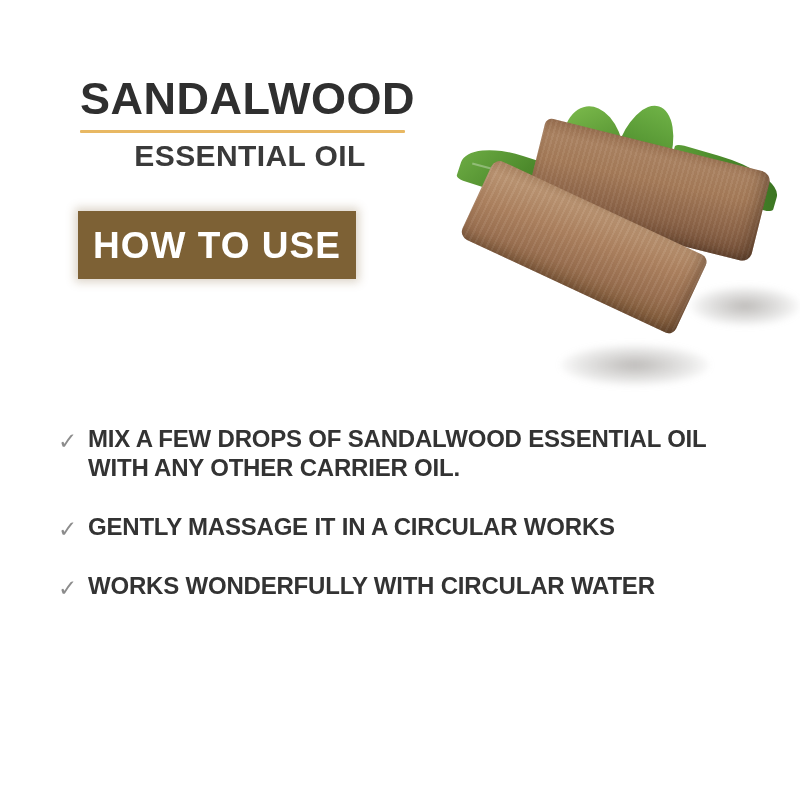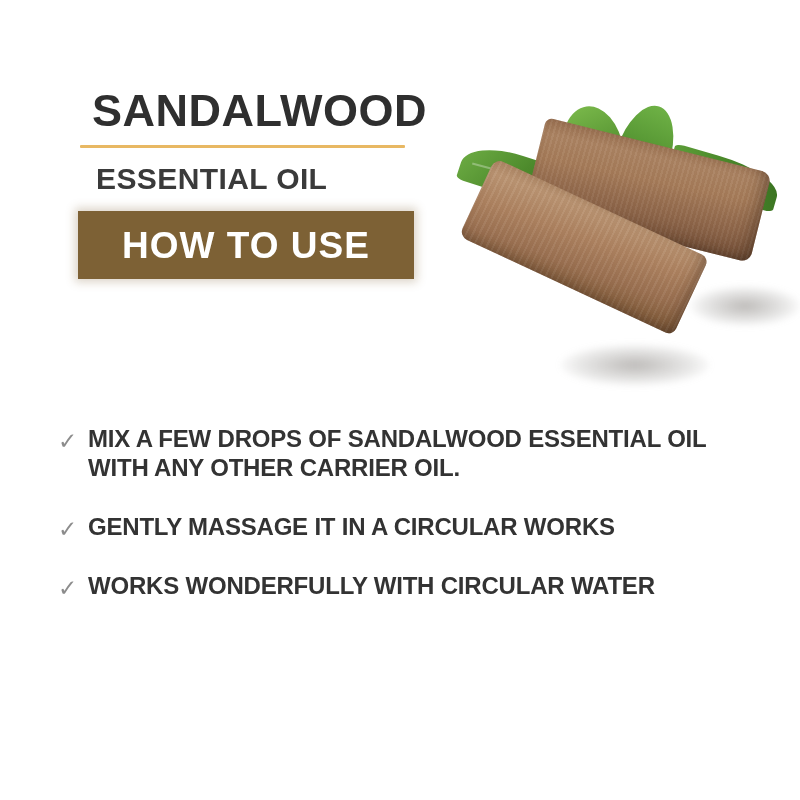--- a/index.html
+++ b/index.html
@@ -32,50 +32,51 @@
   }
 
   #title-main {
     font-family: "Liberation Sans", sans-serif;
     font-size: 45px;
     font-weight: bold;
     letter-spacing: 0.5px;
     color: #2f2f2f;
     line-height: 1.0;
     white-space: nowrap;
-    margin: 12px;
+    margin: 0;
     padding: 0;
   }
 
   #title-rule {
     width: 325px;
     height: 3px;
     background: #e8b863;
     margin-top: 9px;
     margin-bottom: 8px;
     border-radius: 1px;
   }
 
   #title-sub {
     font-family: "Liberation Sans", sans-serif;
     font-size: 30px;
     font-weight: bold;
     letter-spacing: 0.4px;
     color: #3a3a3a;
     line-height: 1.0;
     white-space: nowrap;
-    margin: 16px;
+    margin: 0;
+    text-align: center;
   }
 
   
   #how-to-use-banner {
     position: absolute;
     left: 78px;
     top: 211px;
-    width: 336px;
+    width: 278px;
     height: 68px;
     background: #7d6135;
     box-shadow: 0 0 9px 3px rgba(125, 97, 53, 0.28);
     display: flex;
     align-items: center;
     justify-content: center;
   }
 
   #how-to-use-label {
     font-family: "Liberation Sans", sans-serif;

